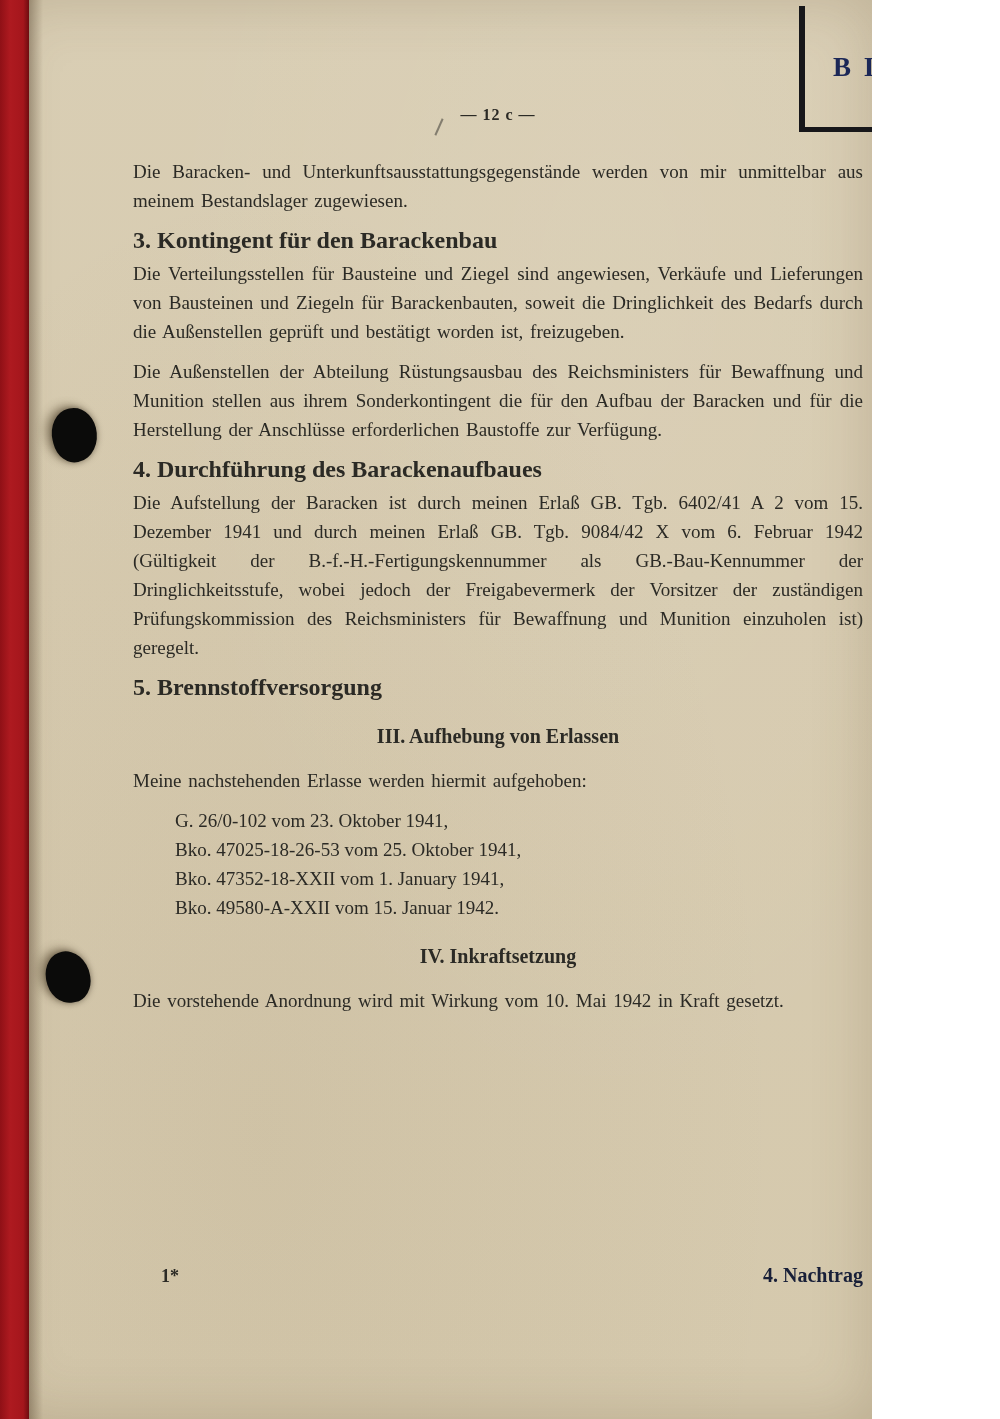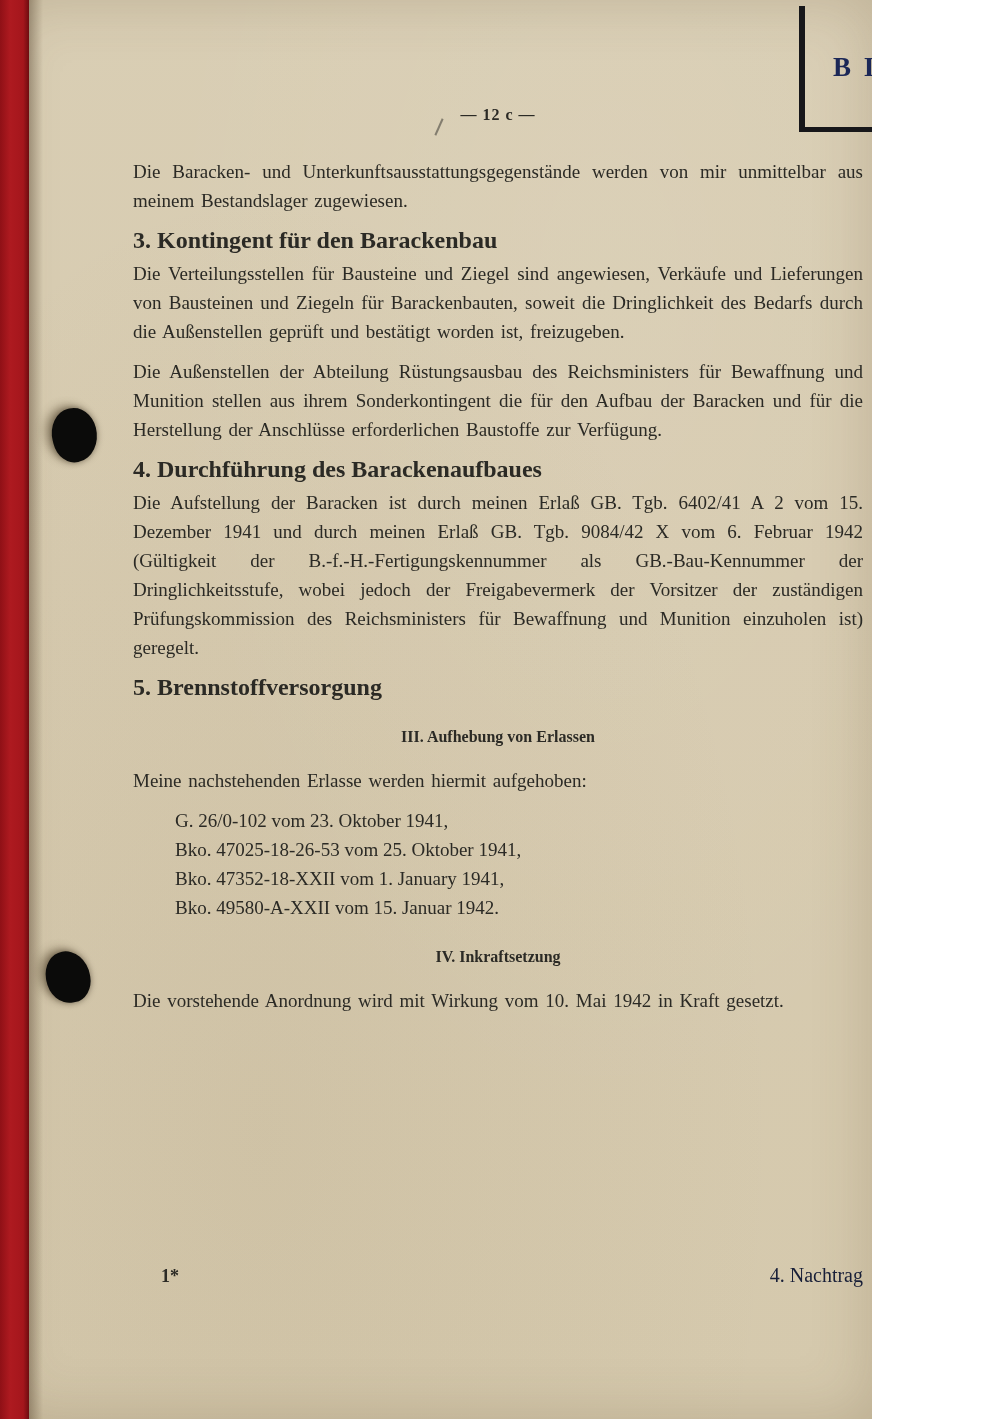--- a/index.html
+++ b/index.html
@@ -114,21 +114,21 @@
     word-spacing: 2px;
   }
   .content .sec-heading {
     margin: 7px 0 4px 0;
     font-size: 24px;
     font-weight: bold;
     text-align: left;
   }
   .content .center-heading {
     margin: 20px 0 15px 0;
-    font-size: 16px;
+    font-size: 20px;
     font-weight: bold;
     text-align: center;
   }
   .content .decree-list {
     margin: 0 0 6px 42px;
     text-align: left;
   }
   .content .decree-list div {
     line-height: 29px;
   }
@@ -141,21 +141,21 @@
     font-weight: bold;
     color: #2b2a25;
   }
   .footer-right {
     position: absolute;
     left: 133px;
     top: 1264px;
     width: 730px;
     text-align: right;
     font-size: 20px;
-    font-weight: normal;
+    font-weight: bold;
     color: #181f38;
   }
 </style>
 </head>
 <body>
 
 <div class="scan">
 
   <div class="red-edge"></div>
   <div class="edge-shadow"></div>

